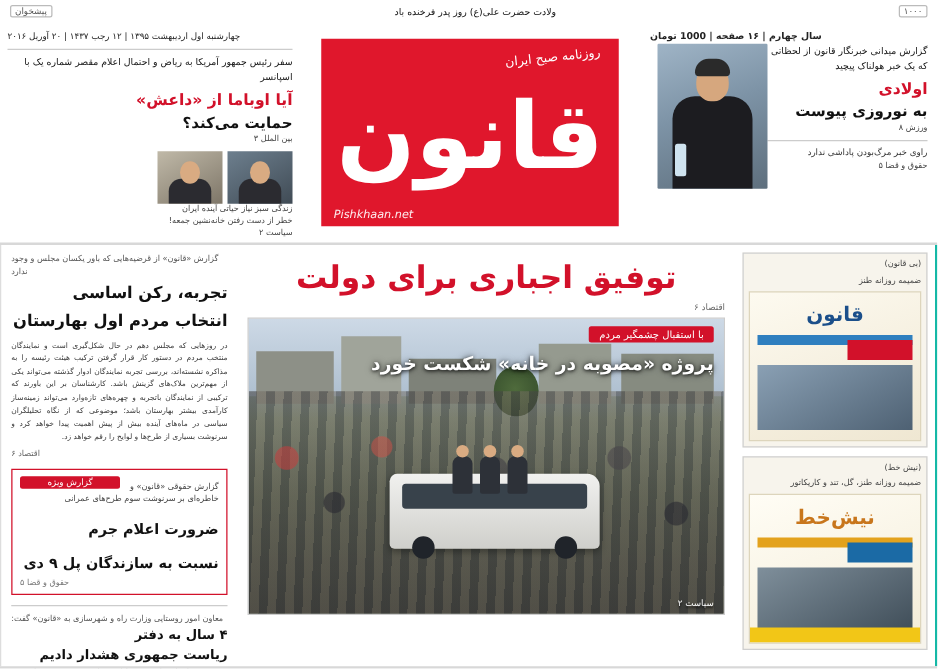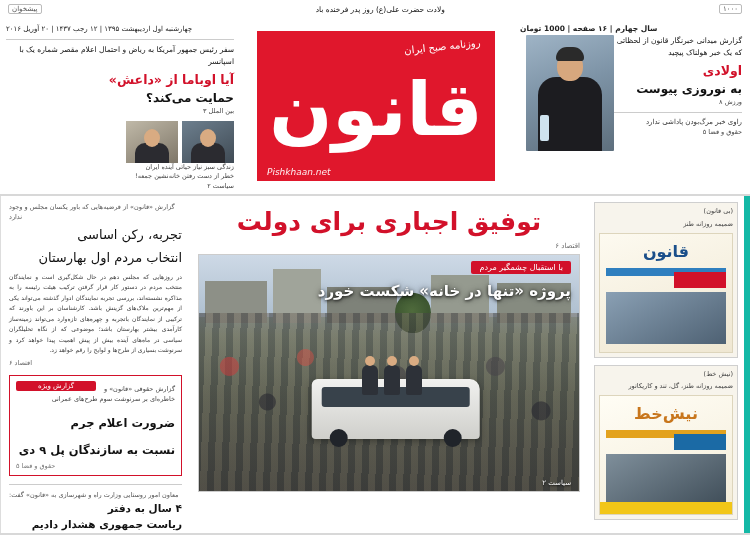--- a/index.html
+++ b/index.html
@@ -279,32 +279,32 @@
   }
   .col-mid {
     width: 398px;
     padding: 6px 8px;
     box-sizing: border-box;
   }
   .col-right {
     width: 162px;
     padding: 6px 6px;
     box-sizing: border-box;
-    border-right: 6px solid #14b8a6;
+    border-right: 2px solid #14b8a6;
   }
 
   .kicker {
     font-size: 6.5px;
     color: #555;
     text-align: left;
     line-height: 1.55;
   }
   .lead-head {
     font-size: 13px;
-    font-weight: normal;
+    font-weight: bold;
     color: #111;
     text-align: right;
     line-height: 1.45;
     margin: 4px 0 4px 0;
   }
   .body-text {
     font-size: 6px;
     color: #3a3a3a;
     text-align: justify;
     line-height: 1.75;
@@ -696,21 +696,21 @@
           <div class="win"></div>
           <div class="wheel w1"></div>
           <div class="wheel w2"></div>
         </div>
         <div class="figs">
           <div class="fig"></div>
           <div class="fig"></div>
           <div class="fig"></div>
         </div>
         <div class="photo-banner">با استقبال چشمگیر مردم</div>
-        <div class="photo-title">پروژه «تنها در خانه» شکست خورد</div>
+        <div class="photo-title">پروژه «مصوبه در خانه» شکست خورد</div>
         <div class="photo-pg">سیاست ۲</div>
       </div>
     </div>
 
     <div class="col-left">
       <div class="kicker">گزارش «قانون» از قرضیه‌هایی که باور یکسان مجلس و وجود ندارد</div>
       <div class="lead-head">تجربه، رکن اساسی</div>
       <div class="lead-head">انتخاب مردم اول بهارستان</div>
       <div class="body-text">در روزهایی که مجلس دهم در حال شکل‌گیری است و نمایندگان منتخب مردم در دستور کار قرار گرفتن ترکیب هیئت رئیسه را به مذاکره نشسته‌اند، بررسی تجربه نمایندگان ادوار گذشته می‌تواند یکی از مهم‌ترین ملاک‌های گزینش باشد. کارشناسان بر این باورند که ترکیبی از نمایندگان باتجربه و چهره‌های تازه‌وارد می‌تواند زمینه‌ساز کارآمدی بیشتر بهارستان باشد؛ موضوعی که از نگاه تحلیلگران سیاسی در ماه‌های آینده بیش از پیش اهمیت پیدا خواهد کرد و سرنوشت بسیاری از طرح‌ها و لوایح را رقم خواهد زد.</div>
       <div class="pg-ref">اقتصاد ۶</div>

